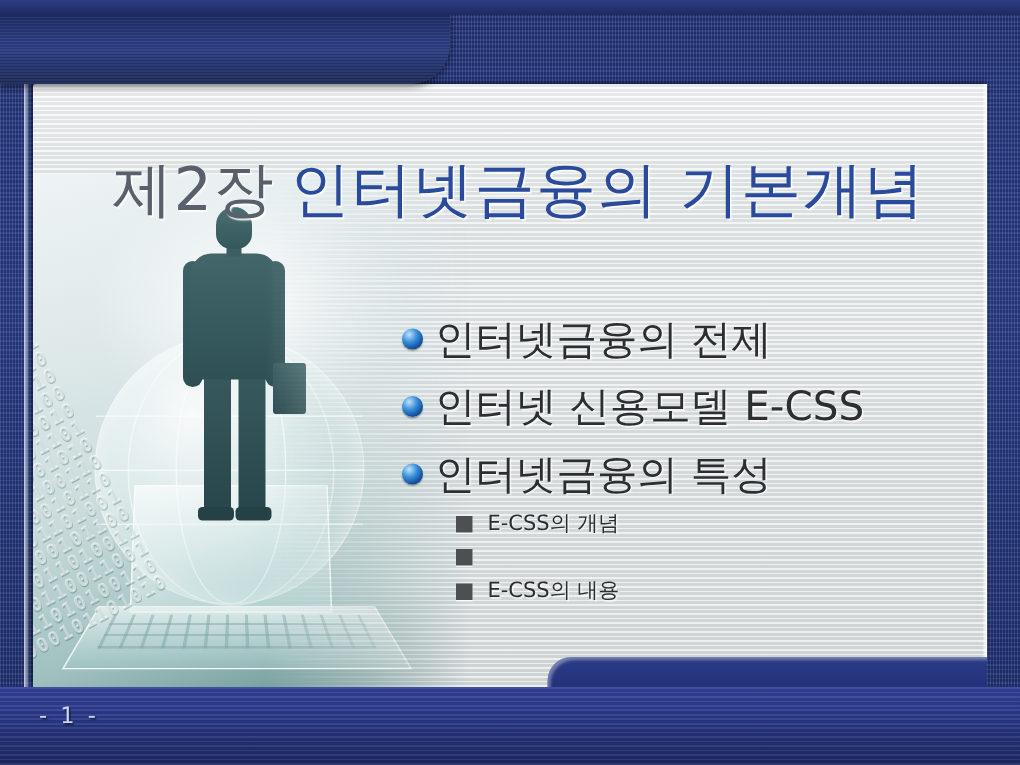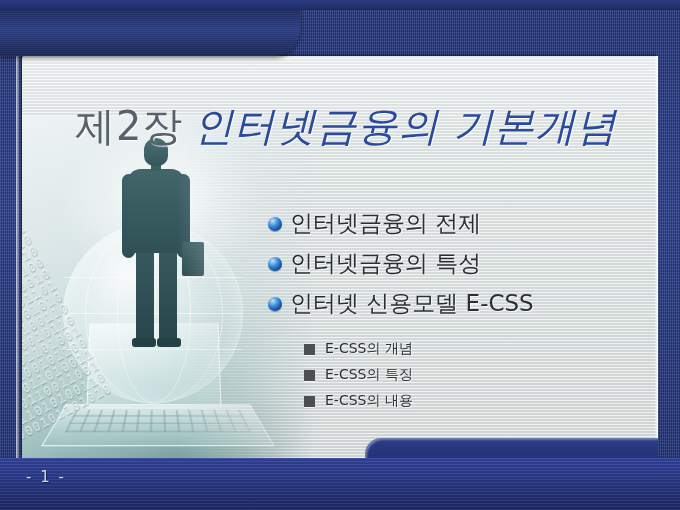--- a/index.html
+++ b/index.html
@@ -184,34 +184,34 @@
 
   
   .slide-title{
     position:absolute;left:22px;top:94px;width:648px;height:64px;
     display:flex;align-items:center;justify-content:center;
     z-index:8;
     font-size:40px;white-space:nowrap;
     letter-spacing:1px;
   }
   .title-part-gray{color:#58616b;text-shadow:1px 1px 1px rgba(255,255,255,.9);}
-  .title-part-blue{color:#2a4a9c;text-shadow:1px 1px 1px rgba(255,255,255,.9);margin-left:10px;font-style:italic;}
+  .title-part-blue{color:#2a4a9c;text-shadow:1px 1px 1px rgba(255,255,255,.9);margin-left:10px;}
 
   
   .bullets{
     position:absolute;left:268px;top:208px;width:400px;z-index:8;
   }
   .b-row{display:flex;align-items:center;margin-bottom:9px;}
   .b-dot{
     width:14px;height:14px;border-radius:50%;flex:0 0 auto;margin-right:8px;
     background:radial-gradient(circle at 34% 28%,#bfe3ff 0%,#3a8fd8 38%,#13519e 70%,#0a2f63 100%);
     box-shadow:0 1px 1px rgba(0,0,0,.35);
   }
   .b-text{
-    font-size:23px;color:#2b2f33;white-space:nowrap;letter-spacing:0px;
+    font-size:27px;color:#2b2f33;white-space:nowrap;letter-spacing:0px;
     text-shadow:1px 1px 1px rgba(255,255,255,.8);
   }
 
   .subbullets{
     position:absolute;left:304px;top:340px;width:380px;z-index:8;
   }
   .sb-row{display:flex;align-items:center;margin-bottom:8px;}
   .sb-sq{
     width:11px;height:11px;flex:0 0 auto;margin-right:10px;
     background:#4c5055;box-shadow:0 1px 0 rgba(255,255,255,.75);
@@ -310,36 +310,35 @@
     <span class="title-part-blue">인터넷금융의 기본개념</span>
   </div>
 
   <div class="bullets">
     <div class="b-row">
       <span class="b-dot"></span>
       <span class="b-text">인터넷금융의 전제</span>
     </div>
     <div class="b-row">
       <span class="b-dot"></span>
-      <span class="b-text">인터넷금융의 특성</span>
+      <span class="b-text">인터넷 신용모델 E-CSS</span>
     </div>
     <div class="b-row">
       <span class="b-dot"></span>
-      <span class="b-text">인터넷 신용모델 E-CSS</span>
+      <span class="b-text">인터넷금융의 특성</span>
     </div>
   </div>
 
   <div class="subbullets">
     <div class="sb-row">
       <span class="sb-sq"></span>
       <span class="sb-text">E-CSS의 개념</span>
     </div>
     <div class="sb-row">
       <span class="sb-sq"></span>
-      <span class="sb-text">E-CSS의 특징</span>
     </div>
     <div class="sb-row">
       <span class="sb-sq"></span>
       <span class="sb-text">E-CSS의 내용</span>
     </div>
   </div>
 
   <div class="footer-bar"></div>
   <div class="page-number">- 1 -</div>
 

